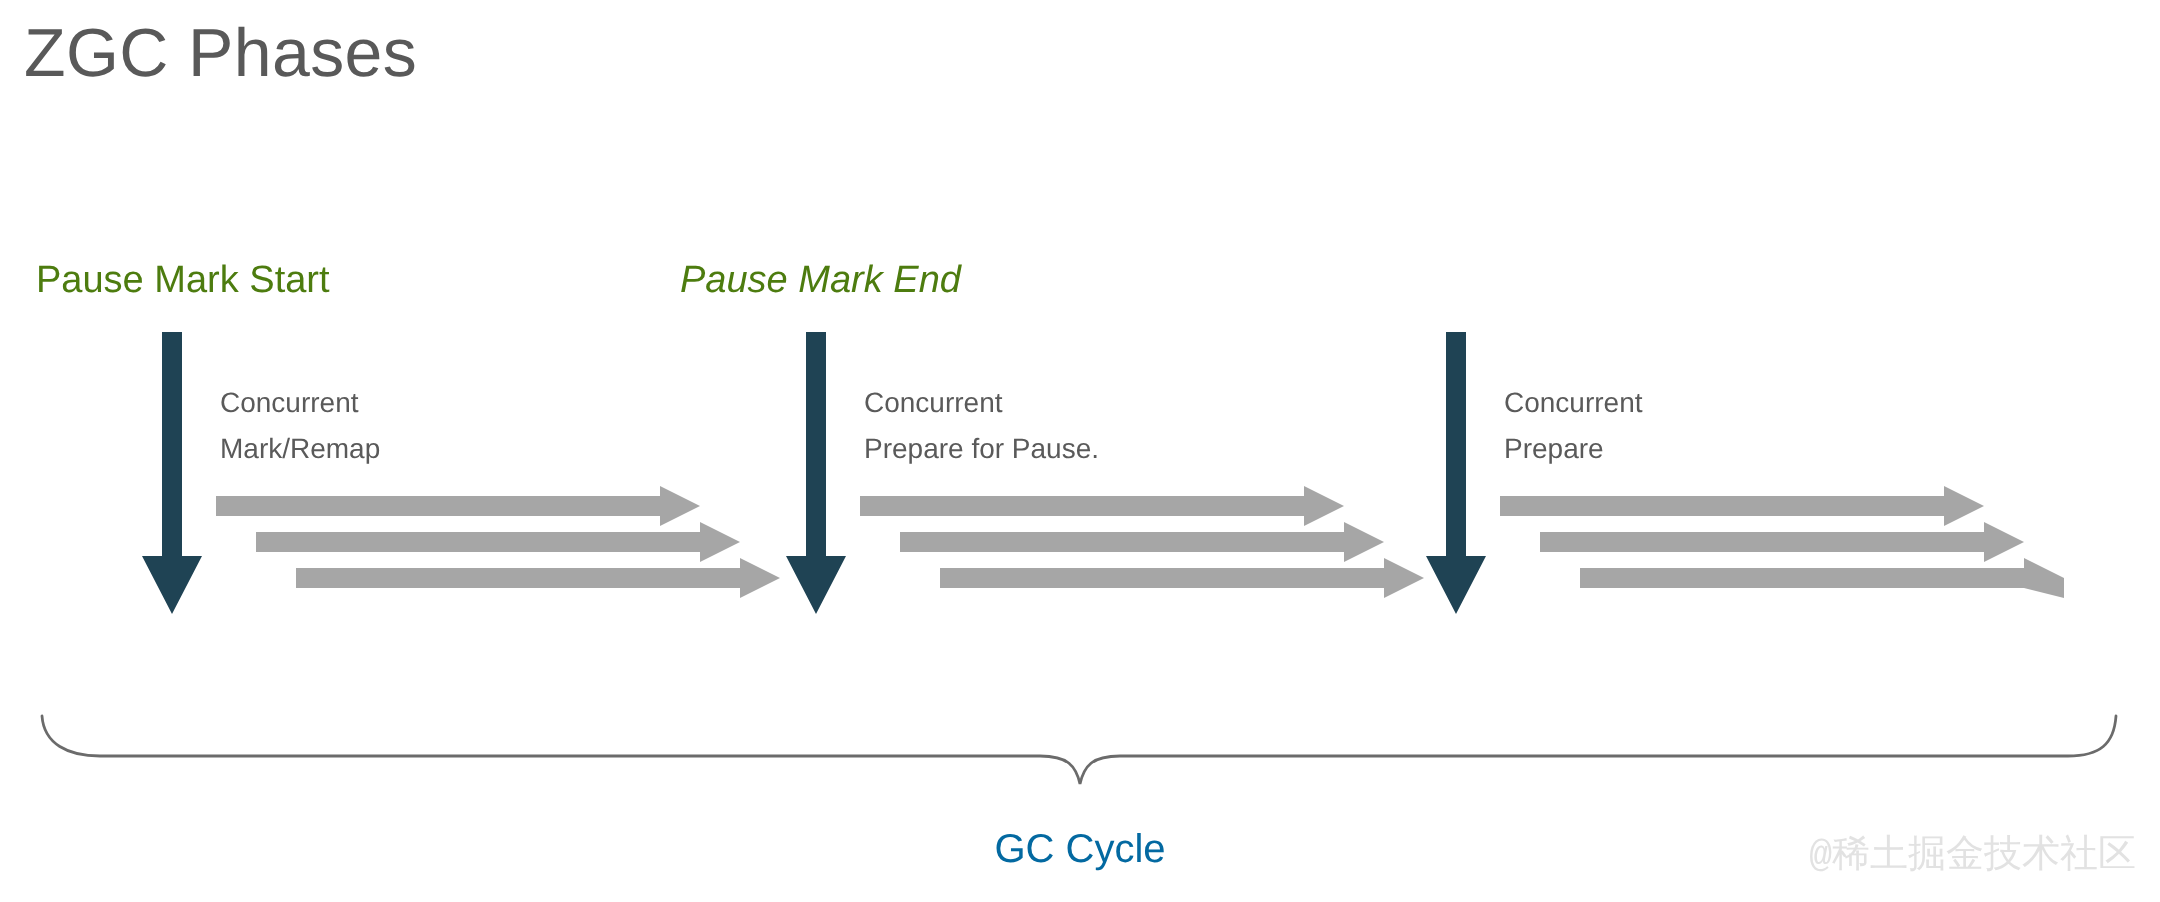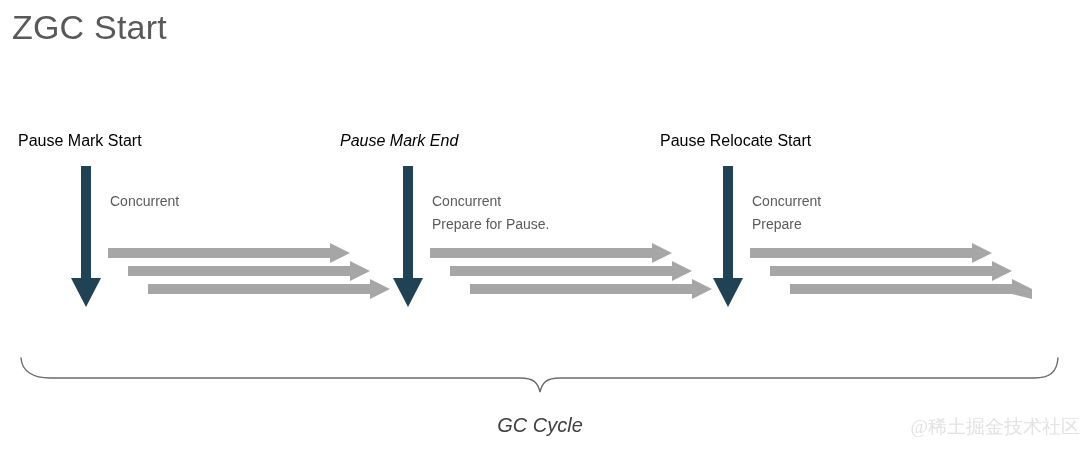--- a/index.html
+++ b/index.html
@@ -40,23 +40,23 @@
   
   .phase-group {
     position: absolute;
     top: 0;
     height: 451px;
     width: 340px;
   }
 
   .pause-label {
     position: absolute;
-    font-size: 16px;
+    font-size: 19px;
     line-height: 22px;
-    color: #000000;
+    color: #4d7c0f;
     white-space: nowrap;
   }
 
   .concurrent-label {
     position: absolute;
     font-size: 14px;
     line-height: 23px;
     color: #5a5a5a;
     white-space: nowrap;
   }
@@ -101,53 +101,53 @@
     height: 60px;
   }
 
   #gc-cycle-label {
     position: absolute;
     left: 0;
     top: 414px;
     width: 1080px;
     text-align: center;
     font-size: 20px;
-    color: #404040;
-    font-style: italic;
+    color: #0369a1;
   }
 
   
   #watermark {
     position: absolute;
-    right: 0;
+    right: 12px;
     top: 414px;
     font-size: 19px;
     color: #e2e2e2;
     white-space: nowrap;
-    font-family: Liberation Serif, serif;
+    font-family: Liberation Mono, monospace;
   }
 </style>
 </head>
 <body>
 
 <div id="slide">
 
-  <div id="slide-title">ZGC Start</div>
+  <div id="slide-title">ZGC Phases</div>
 
   <div class="phase-group" style="left:0px;">
     <div class="pause-label" style="left:18px; top:130px;">Pause Mark Start</div>
 
     <div class="pause-arrow" style="left:68px; top:166px;">
       <svg viewBox="0 0 36 144" xmlns="http://www.w3.org/2000/svg">
         <polygon points="13,0 23,0 23,112 33,112 18,141 3,112 13,112" fill="#1f4354"></polygon>
       </svg>
     </div>
 
     <div class="concurrent-label" style="left:110px; top:190px;">
       <span>Concurrent</span>
+      <span>Mark/Remap</span>
     </div>
 
     <div class="gray-arrow" style="left:108px; top:243px; width:242px;">
       <svg viewBox="0 0 242 20" preserveAspectRatio="none" xmlns="http://www.w3.org/2000/svg">
         <polygon points="0,5 222,5 222,0 242,10 222,20 222,15 0,15" fill="#a6a6a6"></polygon>
       </svg>
     </div>
     <div class="gray-arrow" style="left:128px; top:261px; width:242px;">
       <svg viewBox="0 0 242 20" preserveAspectRatio="none" xmlns="http://www.w3.org/2000/svg">
         <polygon points="0,5 222,5 222,0 242,10 222,20 222,15 0,15" fill="#a6a6a6"></polygon>
@@ -185,21 +185,20 @@
       </svg>
     </div>
     <div class="gray-arrow" style="left:148px; top:279px; width:242px;">
       <svg viewBox="0 0 242 20" preserveAspectRatio="none" xmlns="http://www.w3.org/2000/svg">
         <polygon points="0,5 222,5 222,0 242,10 222,20 222,15 0,15" fill="#a6a6a6"></polygon>
       </svg>
     </div>
   </div>
 
   <div class="phase-group" style="left:642px;">
-    <div class="pause-label" style="left:18px; top:130px;">Pause Relocate Start</div>
 
     <div class="pause-arrow" style="left:68px; top:166px;">
       <svg viewBox="0 0 36 144" xmlns="http://www.w3.org/2000/svg">
         <polygon points="13,0 23,0 23,112 33,112 18,141 3,112 13,112" fill="#1f4354"></polygon>
       </svg>
     </div>
 
     <div class="concurrent-label" style="left:110px; top:190px;">
       <span>Concurrent</span>
       <span>Prepare</span>

